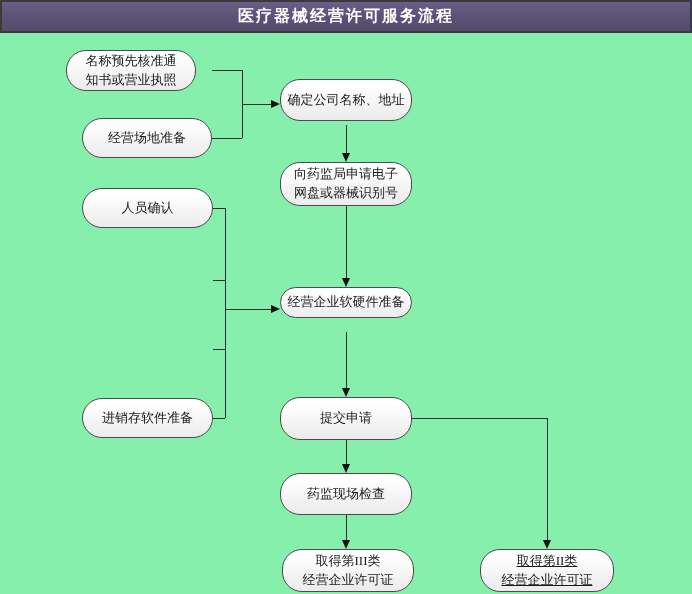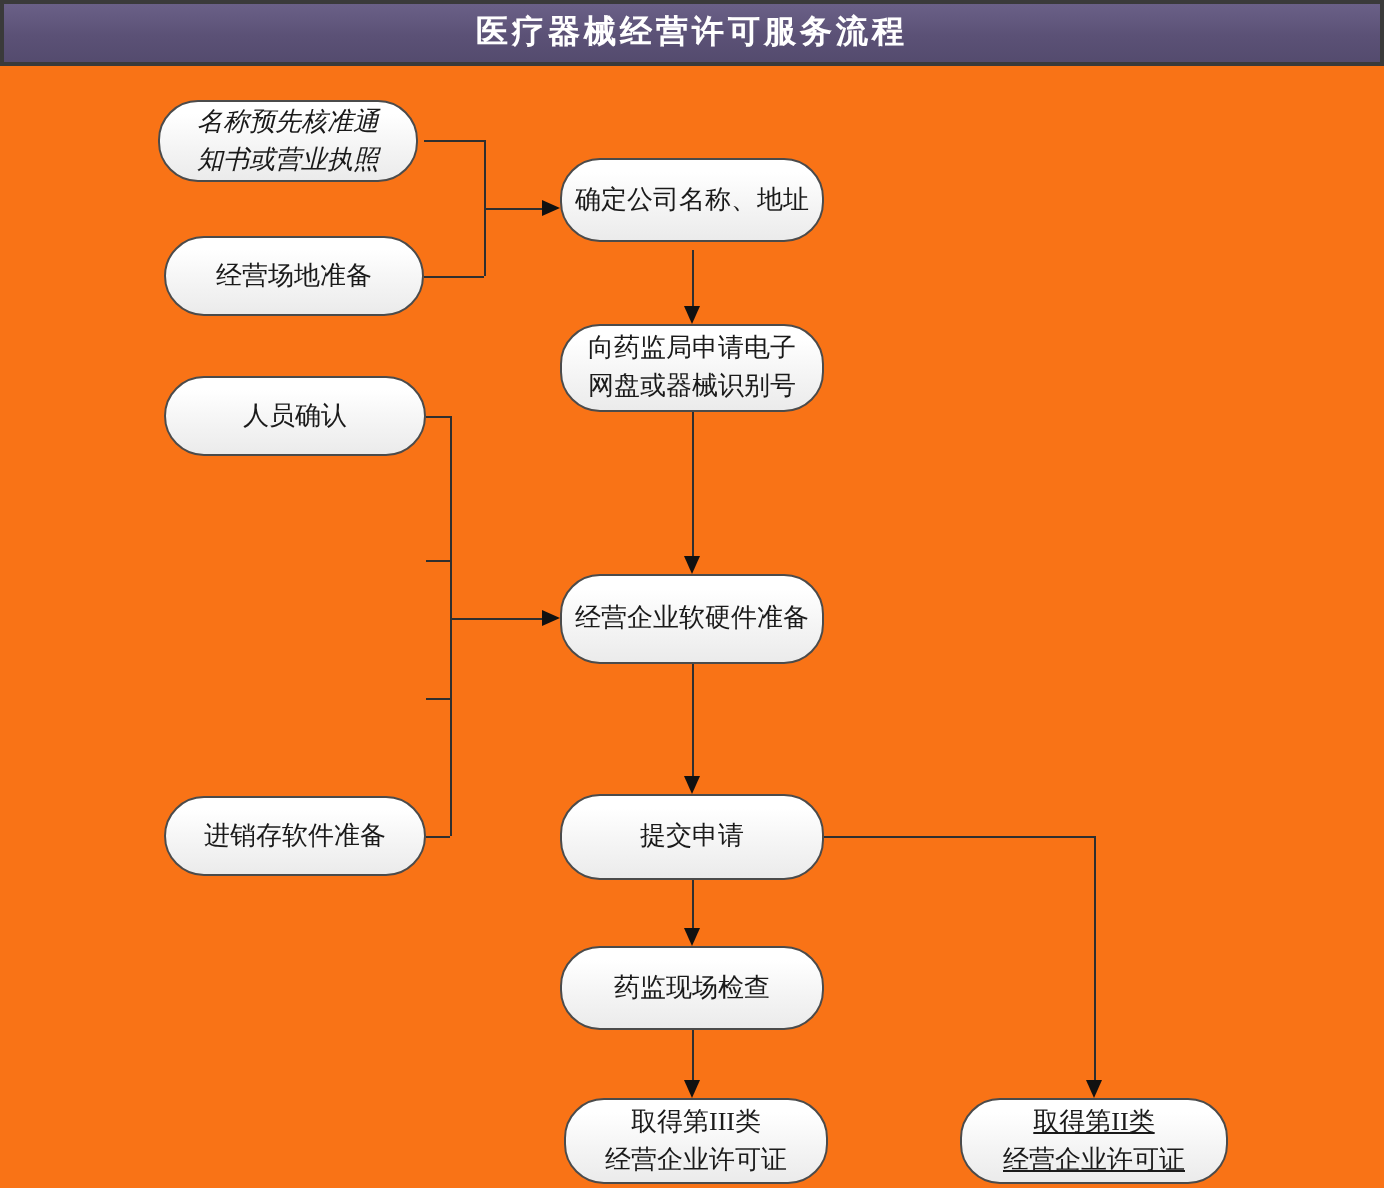--- a/index.html
+++ b/index.html
@@ -3,21 +3,21 @@
 <meta charset="utf-8">
 <style>
   html,body{margin:0;padding:0;}
   body{
     font-family:"Liberation Serif","DejaVu Serif",serif;
     background:#ffffff;
   }
   #canvas{
     position:relative;
     width:692px;height:594px;
-    background:#f97316;
+    background:#86efac;
     overflow:hidden;
   }
   .header{
     position:absolute;left:0;top:0;width:692px;height:33px;
     box-sizing:border-box;
     background:linear-gradient(180deg,#6a6087 0%,#5b5176 55%,#544b6e 100%);
     border:2px solid #3a3a3a;
     display:flex;align-items:center;justify-content:center;
   }
   .header .title{
@@ -55,30 +55,30 @@
 </style>
 </head>
 <body>
 
 <div id="canvas">
 
   <div class="header">
     <span class="title">医疗器械经营许可服务流程</span>
   </div>
 
-  <div class="node" style="left:79px;top:50px;width:130px;height:41px;font-style:italic;">名称预先核准通
+  <div class="node" style="left:66px;top:50px;width:130px;height:41px;">名称预先核准通
 知书或营业执照</div>
   <div class="node" style="left:82px;top:188px;width:131px;height:40px;">人员确认</div>
   <div class="node" style="left:82px;top:118px;width:130px;height:40px;">经营场地准备</div>
   <div class="node" style="left:82px;top:398px;width:131px;height:40px;">进销存软件准备</div>
 
   <div class="node" style="left:280px;top:79px;width:132px;height:42px;">确定公司名称、地址</div>
   <div class="node" style="left:280px;top:162px;width:132px;height:44px;">向药监局申请电子
 网盘或器械识别号</div>
-  <div class="node" style="left:280px;top:287px;width:132px;height:45px;">经营企业软硬件准备</div>
+  <div class="node" style="left:280px;top:287px;width:132px;height:31px;">经营企业软硬件准备</div>
   <div class="node" style="left:280px;top:397px;width:132px;height:43px;">提交申请</div>
   <div class="node" style="left:280px;top:473px;width:132px;height:42px;">药监现场检查</div>
   <div class="node" style="left:282px;top:549px;width:132px;height:43px;">取得第III类
 经营企业许可证</div>
 
   <div class="node" style="left:480px;top:549px;width:134px;height:43px;text-decoration:underline;">取得第II类
 经营企业许可证</div>
 
   <div class="line" style="left:212px;top:70px;width:30px;height:1px;"></div>
   <div class="line" style="left:212px;top:138px;width:30px;height:1px;"></div>

